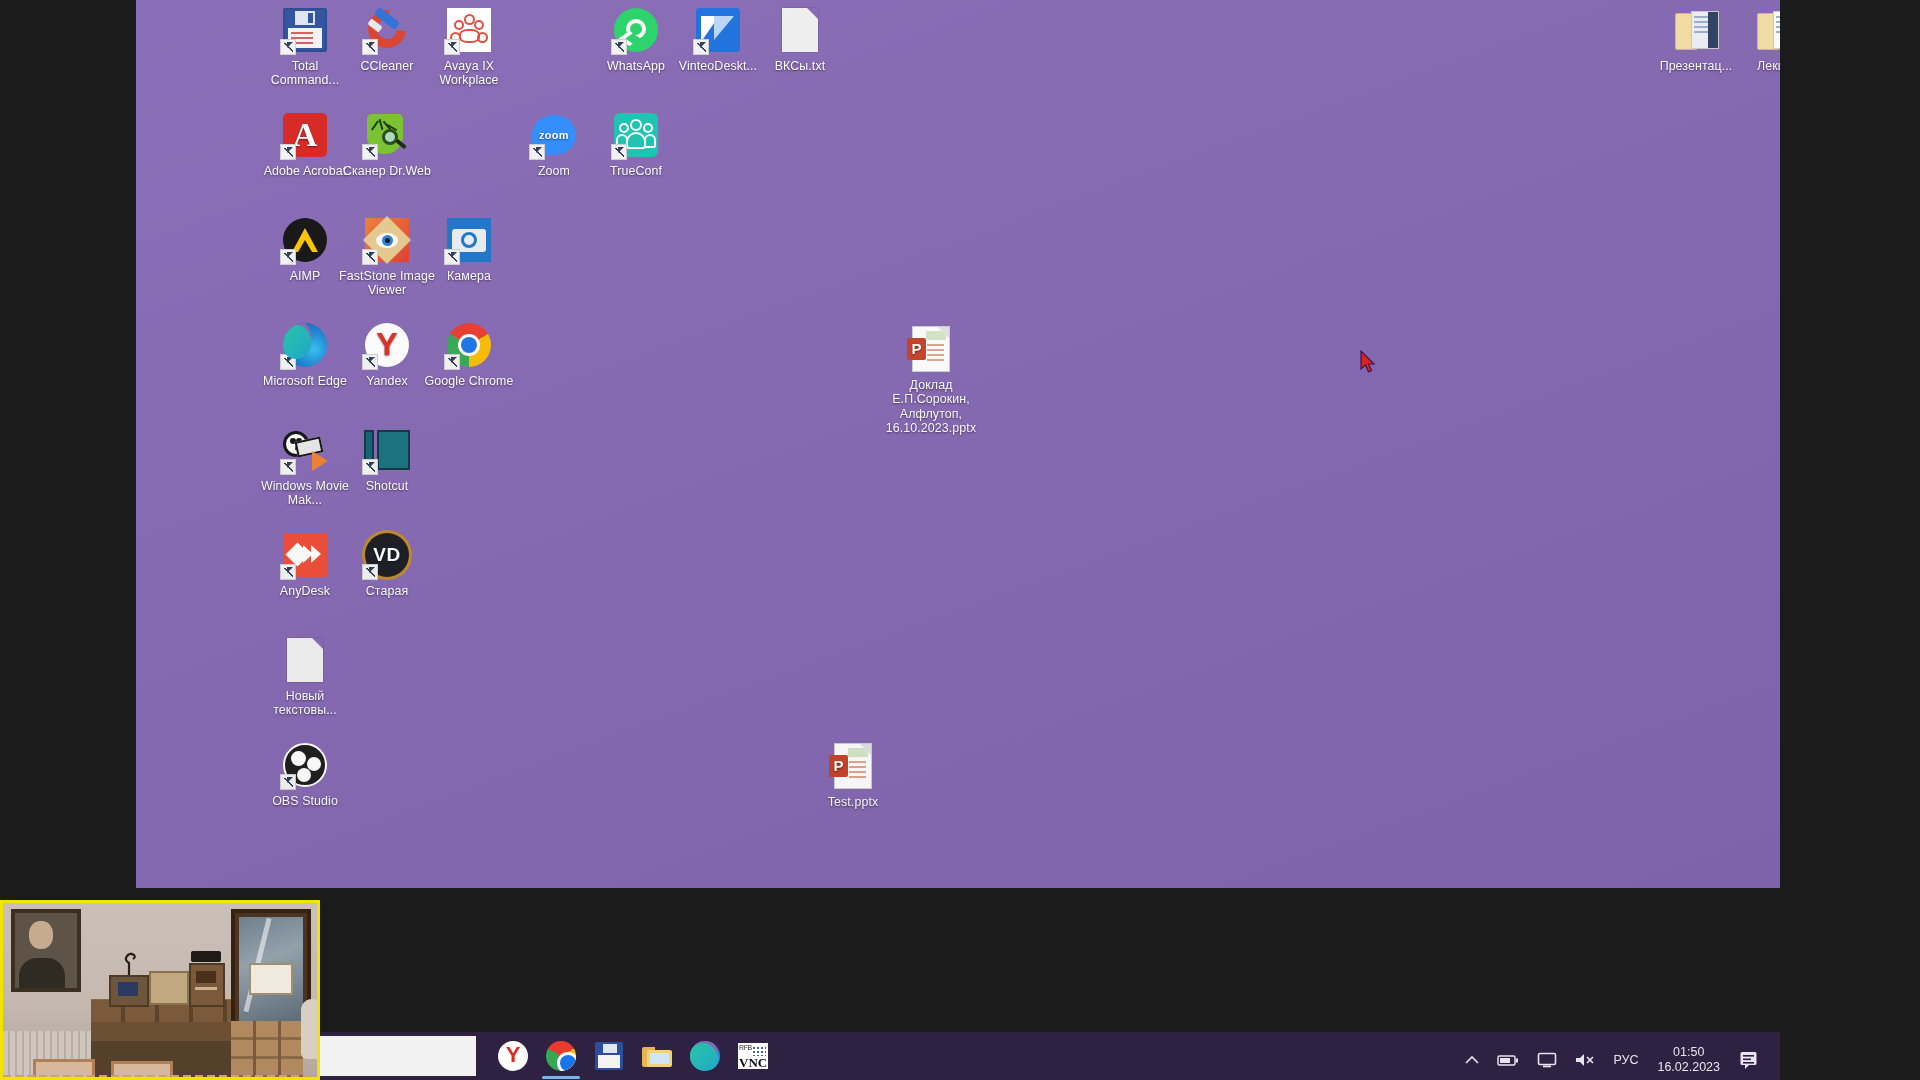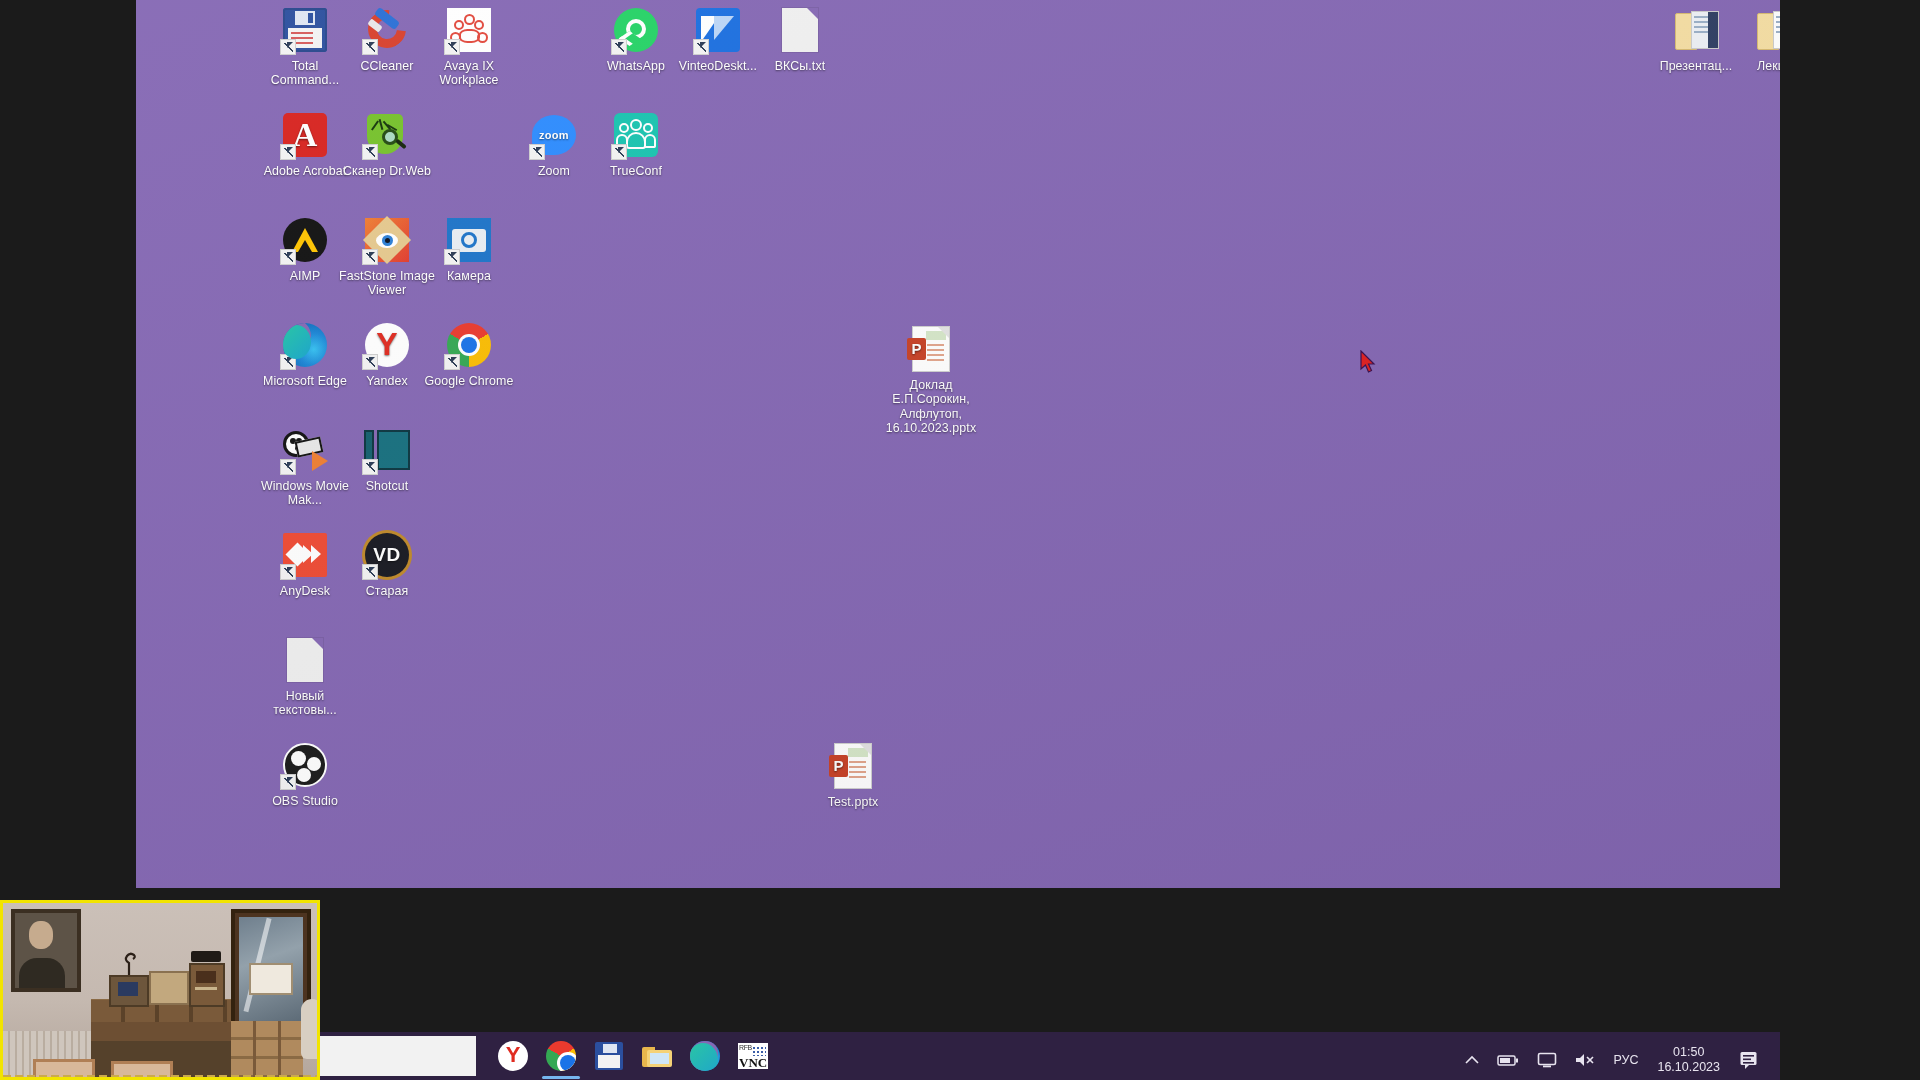--- a/index.html
+++ b/index.html
@@ -642,21 +642,21 @@
           <polygon points="1,6 5,6 9,2 9,14 5,10 1,10" fill="#e8e4ef"></polygon>
           <line x1="12" y1="5" x2="18" y2="11" stroke="#e8e4ef" stroke-width="1.6"></line>
           <line x1="18" y1="5" x2="12" y2="11" stroke="#e8e4ef" stroke-width="1.6"></line>
           </svg>
       </div>
       <div class="tray-btn">
         <span>РУС</span>
       </div>
       <div class="tb-clock">
         <div>01:50</div>
-        <div>16.10.2023</div>
+        <div>16.02.2023</div>
       </div>
       <div class="tray-btn">
         <svg width="22" height="20" viewBox="0 0 22 20">
           <rect x="1.5" y="2" width="16" height="13" rx="1.5" fill="#e8e4ef"></rect>
           <rect x="4" y="5" width="11" height="1.6" fill="#2f2142"></rect>
           <rect x="4" y="8.5" width="8" height="1.6" fill="#2f2142"></rect>
           <rect x="4" y="12" width="11" height="1.6" fill="#2f2142"></rect>
           <path d="M6 15 L6 19 L10 15 Z" fill="#e8e4ef"></path>
           </svg>
       </div>

